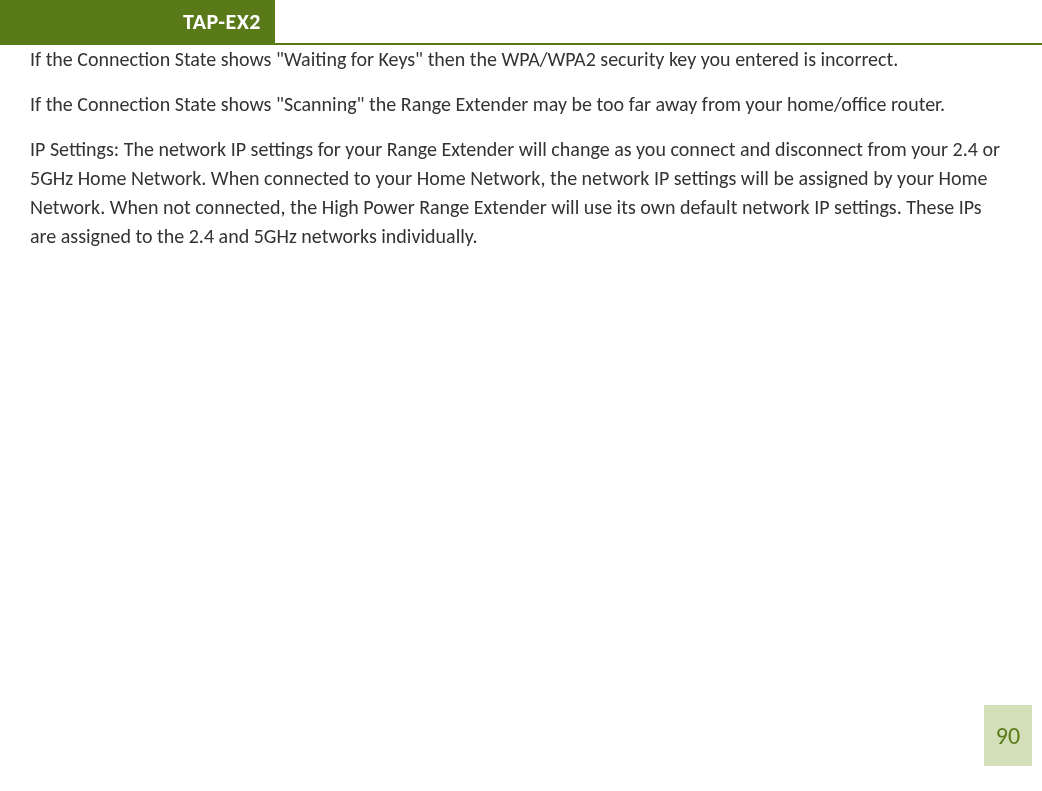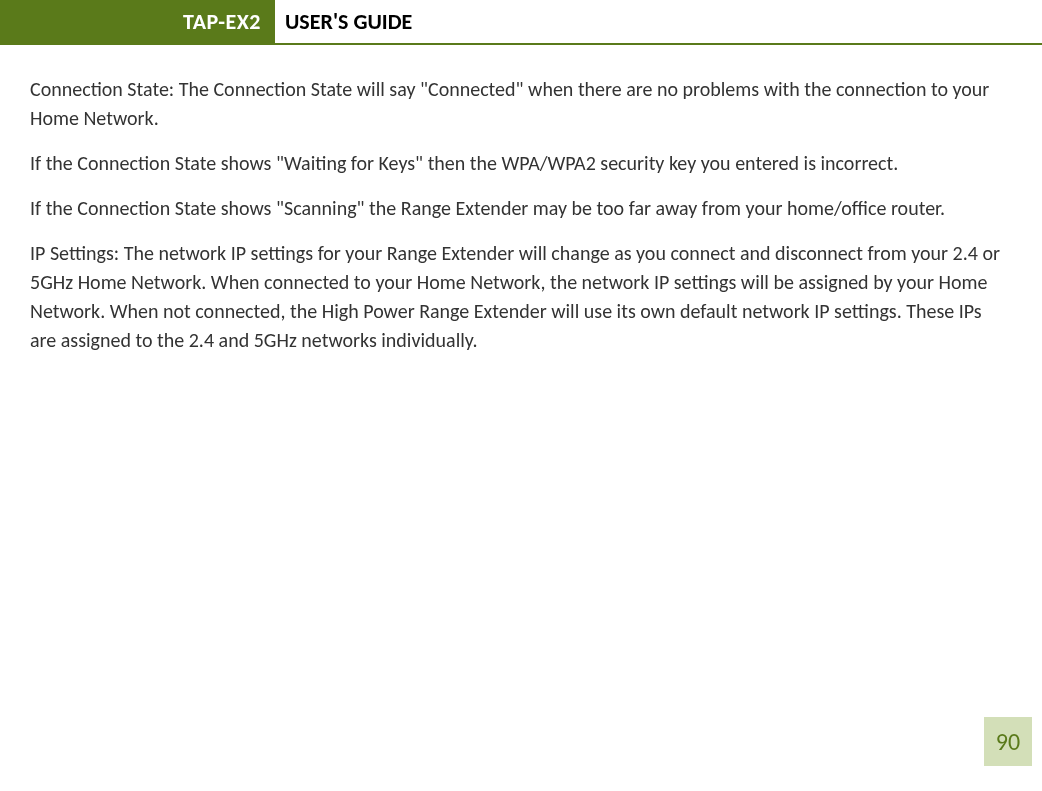--- a/index.html
+++ b/index.html
@@ -12,21 +12,20 @@
       width: 1042px;
       height: 791px;
       background: #ffffff;
       position: relative;
       color: #333;
     }
     .header {
       display: flex;
       align-items: center;
       border-bottom: 2px solid #5a7a1a;
-      margin-bottom: 30px;
     }
     .header-badge {
       background: #5a7a1a;
       color: #ffffff;
       font-weight: bold;
       font-size: 22px;
       padding: 8px 14px 8px 14px;
       letter-spacing: 0.5px;
       min-width: 275px;
       text-align: right;
@@ -46,33 +45,31 @@
       color: #333;
       margin-bottom: 16px;
     }
     .page-number {
       position: absolute;
       right: 10px;
       bottom: 25px;
       background: #d3dfb8;
       color: #5a7a1a;
       font-size: 24px;
-      padding: 10px 10px;
+      padding: 16px 10px;
       min-width: 48px;
       text-align: center;
     }
   </style>
 </head>
 <body>
 
 <div class="header">
   <div class="header-badge">TAP-EX2</div>
-  <div class="header-title">USER'S GUIDE</div>
 </div>
 
 <div class="content">
-  <p>Connection State: The Connection State will say "Connected" when there are no problems with the connection to your Home Network.</p>
   <p>If the Connection State shows "Waiting for Keys" then the WPA/WPA2 security key you entered is incorrect.</p>
   <p>If the Connection State shows "Scanning" the Range Extender may be too far away from your home/office router.</p>
   <p>IP Settings:  The network IP settings for your Range Extender will change as you connect and disconnect from your 2.4 or 5GHz Home Network. When connected to your Home Network, the network IP settings will be assigned by your Home Network. When not connected, the High Power Range Extender will use its own default network IP settings.  These IPs are assigned to the 2.4 and 5GHz networks individually.</p>
 </div>
 
 <div class="page-number">90</div>
 
 </body></html>

